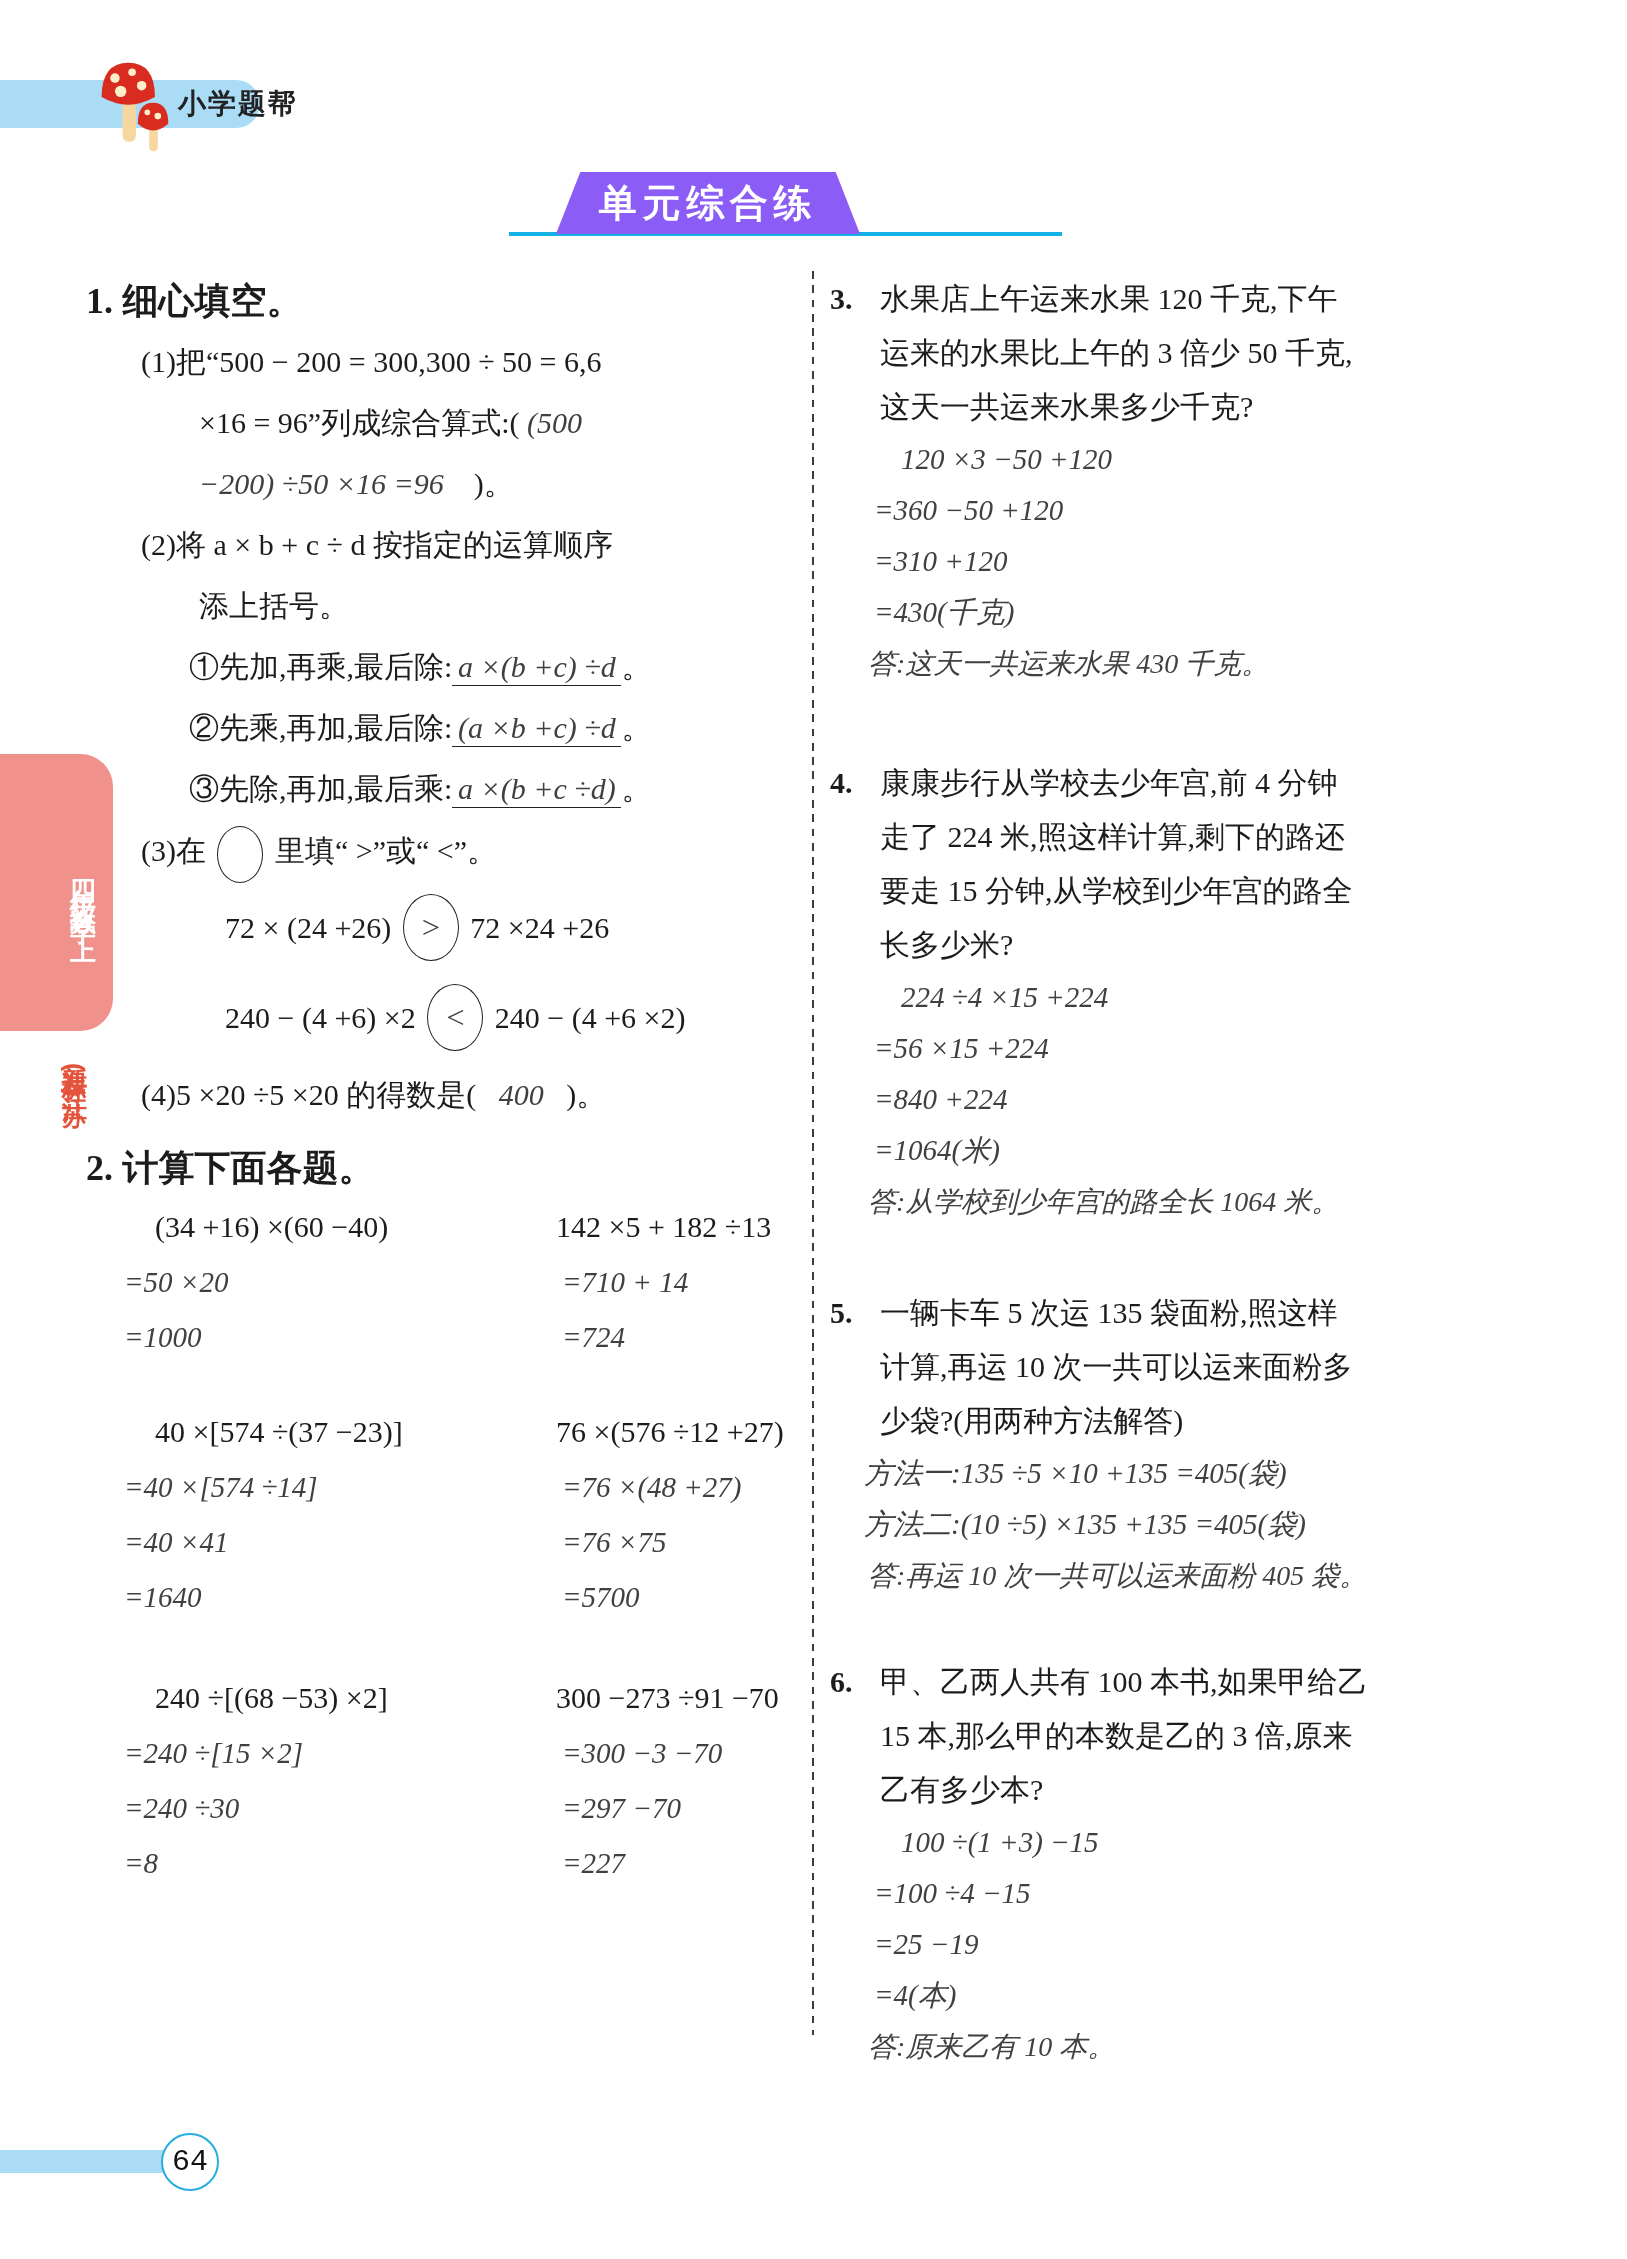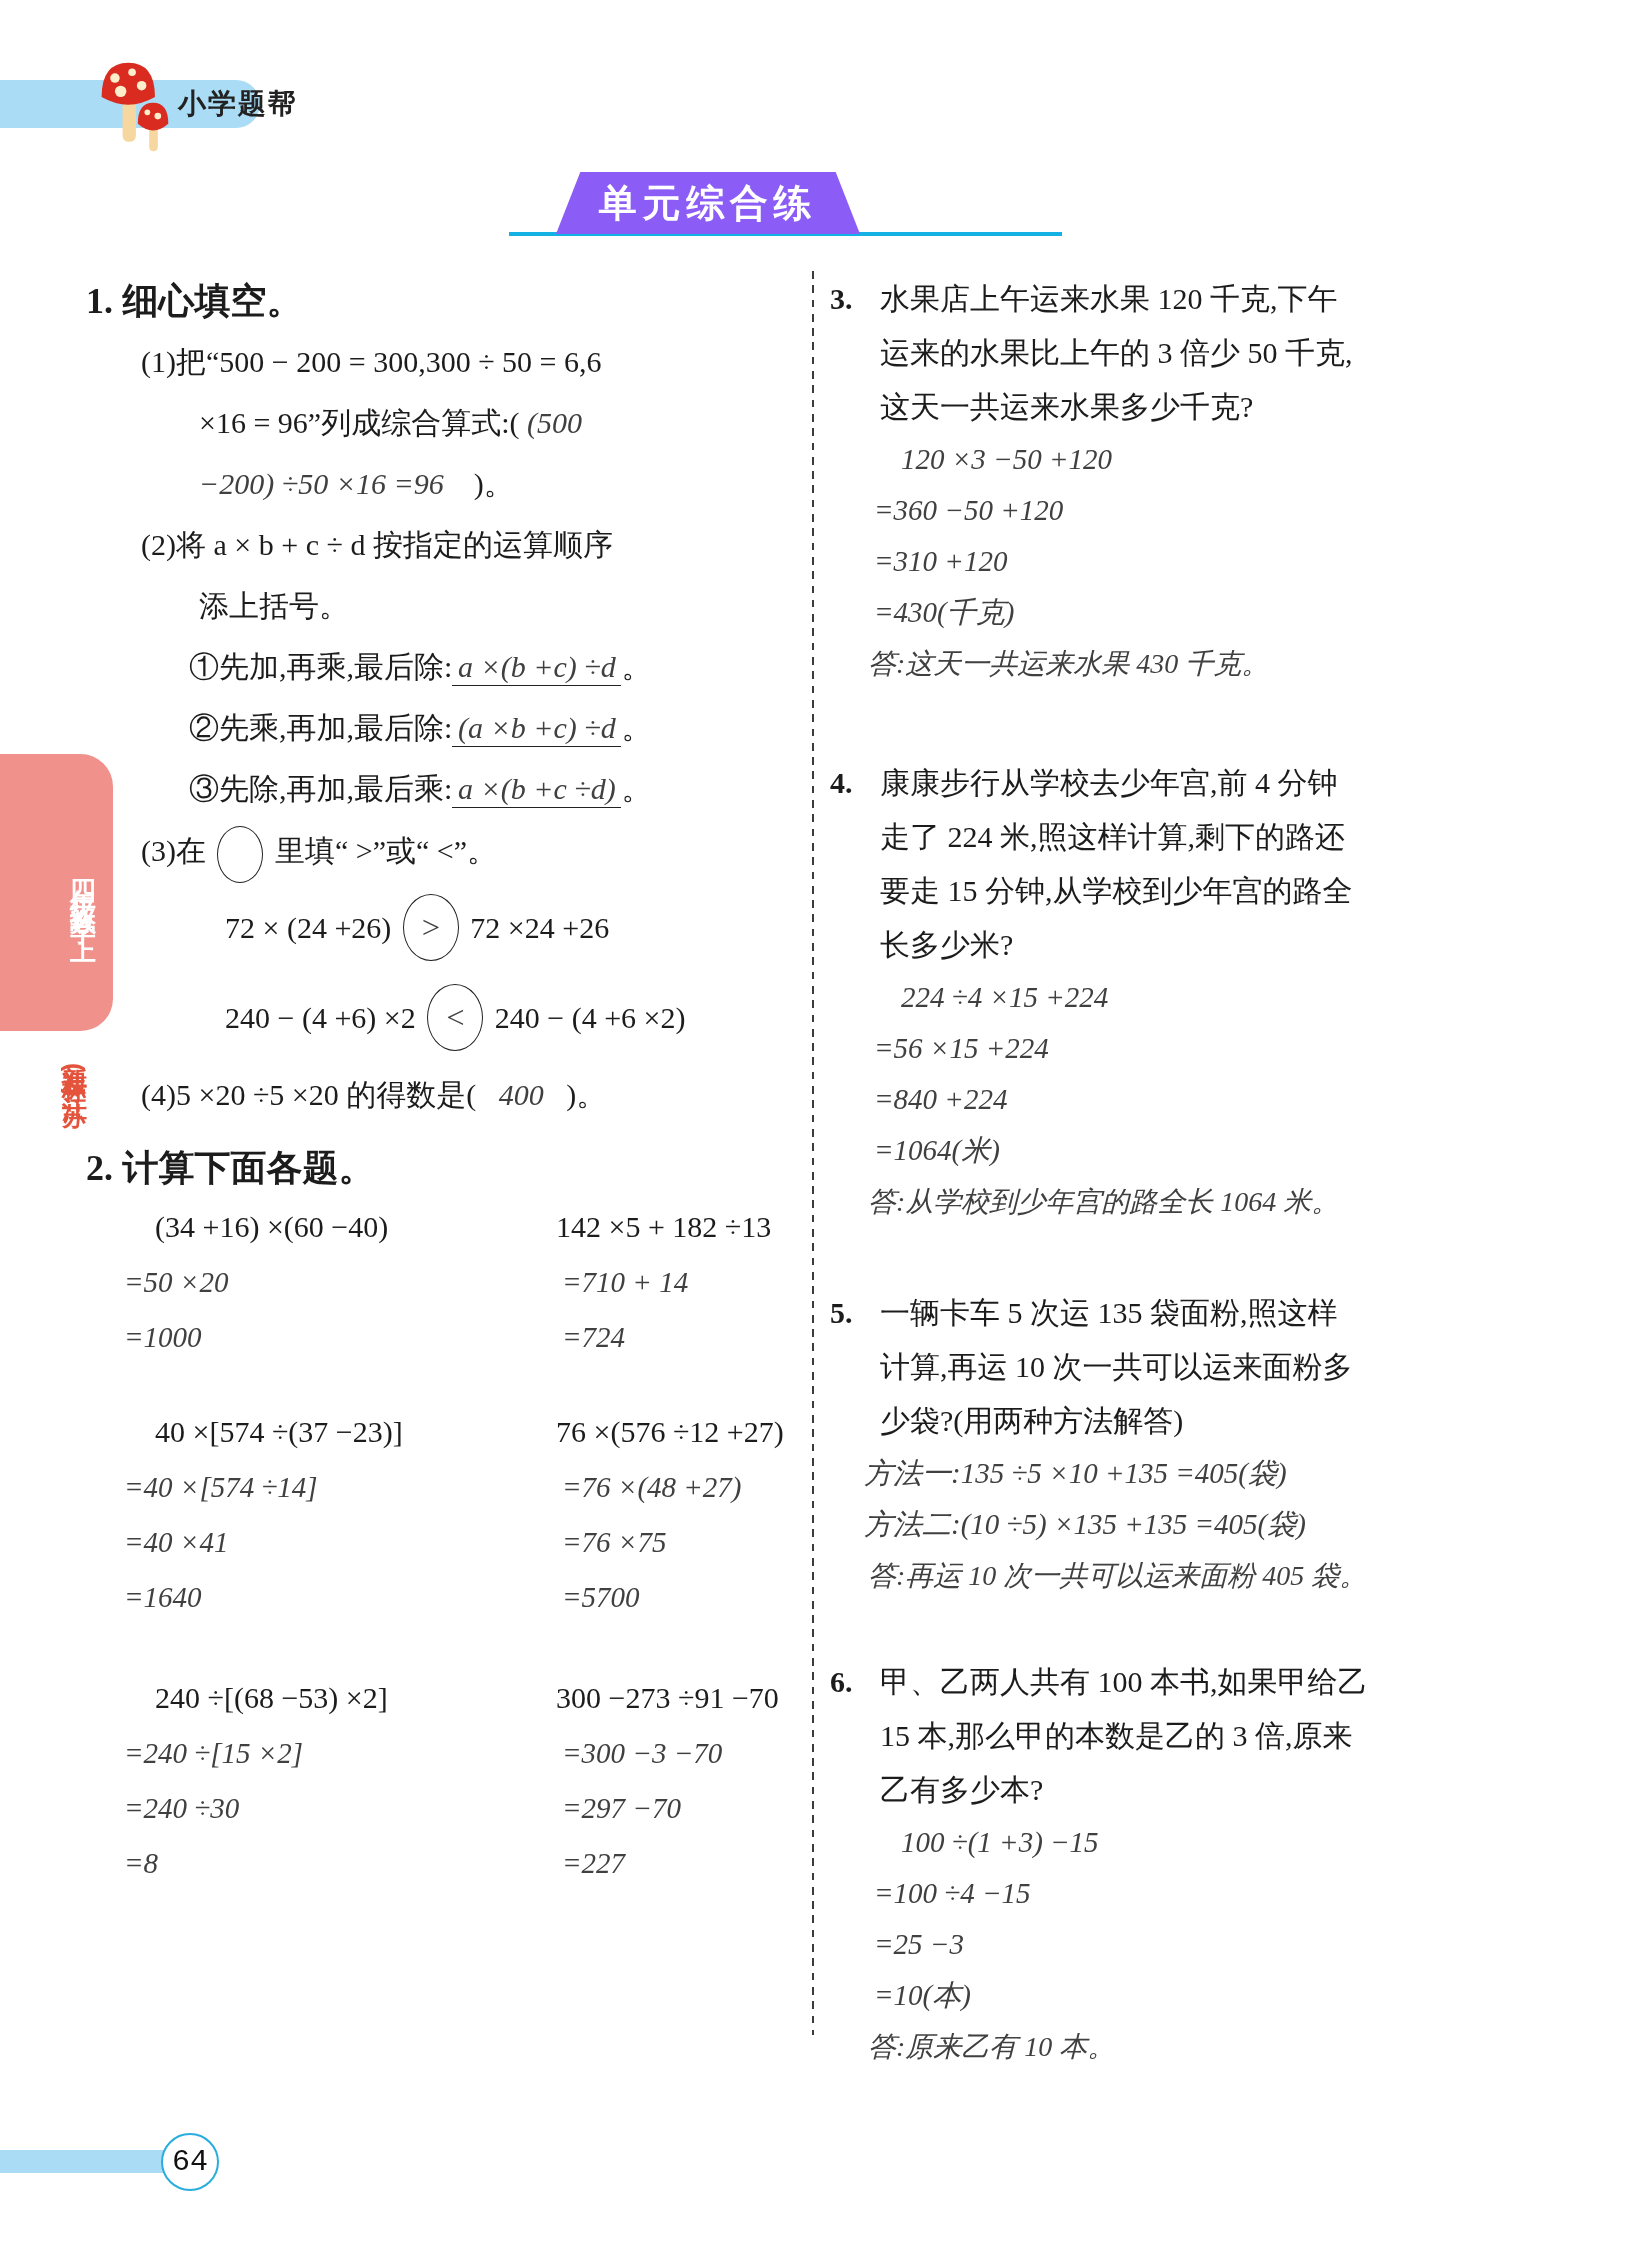--- a/index.html
+++ b/index.html
@@ -275,22 +275,22 @@
     </div>
 
     <div class="mt-q6">
       <div class="stmt">
         <span class="q-no">6.</span><span>甲、乙两人共有 100 本书,如果甲给乙</span>
       </div>
       <div class="stmt cont">15 本,那么甲的本数是乙的 3 倍,原来</div>
       <div class="stmt cont">乙有多少本?</div>
       <div class="sline sol0 hand">100 ÷(1 +3) −15</div>
       <div class="sline sol hand">=100 ÷4 −15</div>
-      <div class="sline sol hand">=25 −3</div>
-      <div class="sline sol hand">=10(本)</div>
+      <div class="sline sol hand">=25 −19</div>
+      <div class="sline sol hand">=4(本)</div>
       <div class="ansline hand">答:原来乙有 10 本。</div>
     </div>
   </div>
 
   <div class="grade-pill">
     <span class="grade-text">四年级数学・上</span>
   </div>
   <div class="edition-text">新课标(江苏)</div>
 
   <div class="footer-bar"></div>

